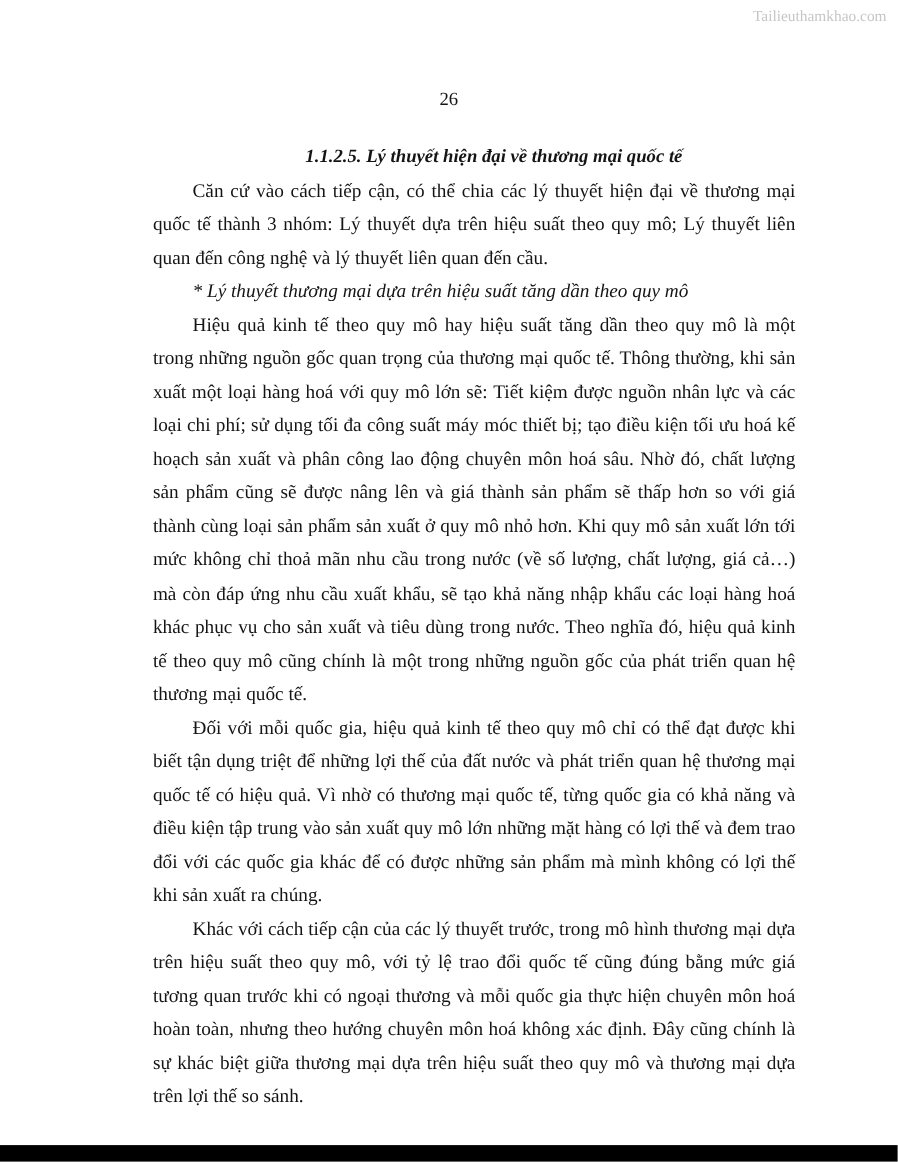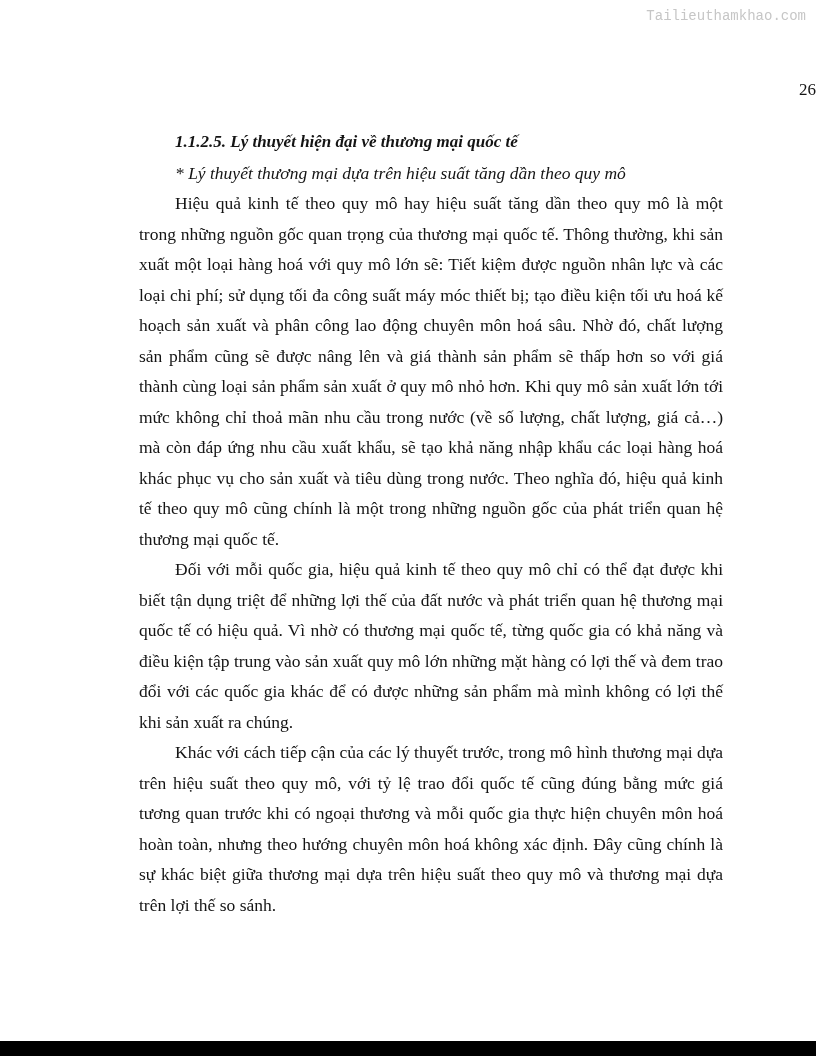--- a/index.html
+++ b/index.html
@@ -10,48 +10,48 @@
     background: #ffffff;
     font-family: "Liberation Serif", serif;
     color: #141414;
     position: relative;
     overflow: hidden;
   }
   .watermark {
     position: absolute;
     top: 8px;
     right: 10px;
-    font-family: Liberation Mono, monospace;
+    font-family: Liberation Serif, serif;
     font-size: 14px;
     color: #c6c6c6;
   }
   .page-number {
     position: absolute;
     top: 80px;
     left: 0;
     width: 100%;
-    text-align: right;
+    text-align: center;
     font-size: 17px;
   }
   .content {
     position: absolute;
     top: 127px;
     left: 139px;
     width: 584px;
     font-size: 17.5px;
     line-height: 30.5px;
     text-align: justify;
   }
   .heading {
     margin: 0;
     font-size: 17px;
     font-weight: bold;
     font-style: italic;
     text-indent: 36px;
-    text-align: left;
+    text-align: center;
   }
   .subheading {
     margin: 0;
     font-weight: normal;
     font-style: italic;
     text-indent: 36px;
     text-align: left;
   }
   .para {
     margin: 0;
@@ -69,20 +69,21 @@
 </head>
 <body>
 
 <div class="watermark">Tailieuthamkhao.com</div>
 
 <div class="page-number">26</div>
 
 <div class="content">
   <h3 class="heading">1.1.2.5. Lý thuyết hiện đại về thương mại quốc tế</h3>
 
+  <p class="para">Căn cứ vào cách tiếp cận, có thể chia các lý thuyết hiện đại về thương mại quốc tế thành 3 nhóm: Lý thuyết dựa trên hiệu suất theo quy mô; Lý thuyết liên quan đến công nghệ và lý thuyết liên quan đến cầu.</p>
 
   <p class="subheading">* Lý thuyết thương mại dựa trên hiệu suất tăng dần theo quy mô</p>
 
   <p class="para">Hiệu quả kinh tế theo quy mô hay hiệu suất tăng dần theo quy mô là một trong những nguồn gốc quan trọng của thương mại quốc tế. Thông thường, khi sản xuất một loại hàng hoá với quy mô lớn sẽ: Tiết kiệm được nguồn nhân lực và các loại chi phí; sử dụng tối đa công suất máy móc thiết bị; tạo điều kiện tối ưu hoá kế hoạch sản xuất và phân công lao động chuyên môn hoá sâu. Nhờ đó, chất lượng sản phẩm cũng sẽ được nâng lên và giá thành sản phẩm sẽ thấp hơn so với giá thành cùng loại sản phẩm sản xuất ở quy mô nhỏ hơn. Khi quy mô sản xuất lớn tới mức không chỉ thoả mãn nhu cầu trong nước (về số lượng, chất lượng, giá cả…) mà còn đáp ứng nhu cầu xuất khẩu, sẽ tạo khả năng nhập khẩu các loại hàng hoá khác phục vụ cho sản xuất và tiêu dùng trong nước. Theo nghĩa đó, hiệu quả kinh tế theo quy mô cũng chính là một trong những nguồn gốc của phát triển quan hệ thương mại quốc tế.</p>
 
   <p class="para">Đối với mỗi quốc gia, hiệu quả kinh tế theo quy mô chỉ có thể đạt được khi biết tận dụng triệt để những lợi thế của đất nước và phát triển quan hệ thương mại quốc tế có hiệu quả. Vì nhờ có thương mại quốc tế, từng quốc gia có khả năng và điều kiện tập trung vào sản xuất quy mô lớn những mặt hàng có lợi thế và đem trao đổi với các quốc gia khác để có được những sản phẩm mà mình không có lợi thế khi sản xuất ra chúng.</p>
 
   <p class="para">Khác với cách tiếp cận của các lý thuyết trước, trong mô hình thương mại dựa trên hiệu suất theo quy mô, với tỷ lệ trao đổi quốc tế cũng đúng bằng mức giá tương quan trước khi có ngoại thương và mỗi quốc gia thực hiện chuyên môn hoá hoàn toàn, nhưng theo hướng chuyên môn hoá không xác định. Đây cũng chính là sự khác biệt giữa thương mại dựa trên hiệu suất theo quy mô và thương mại dựa trên lợi thế so sánh.</p>
 </div>
 

